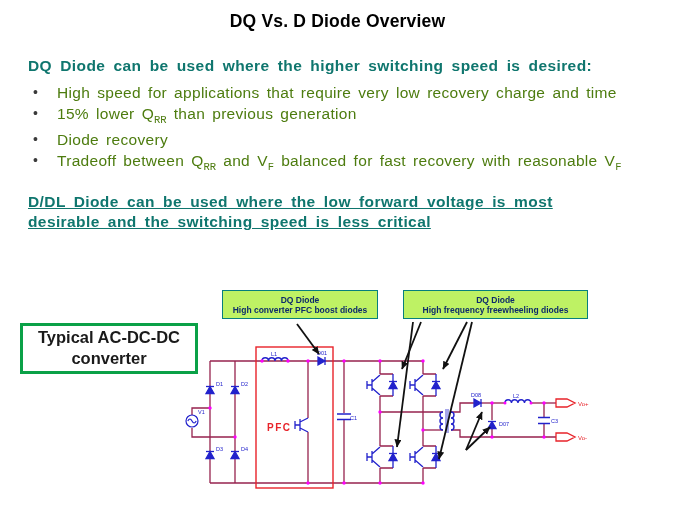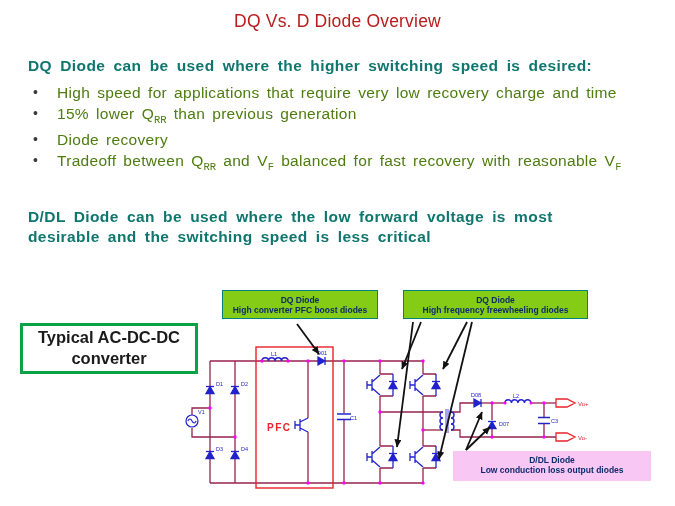--- a/index.html
+++ b/index.html
@@ -1,31 +1,31 @@
 <!DOCTYPE html>
 <html><head>
 <meta charset="utf-8">
 <style>
   html,body{margin:0;padding:0;background:#fff;}
   .page{position:relative;width:675px;height:506px;background:#fff;overflow:hidden;
         font-family:"Liberation Sans",sans-serif;color:#111;}
-  .title{text-align:center;padding-top:11px;font-size:17.5px;font-weight:normal;letter-spacing:.2px;color:#b91c1c;}
+  .title{text-align:center;padding-top:11px;font-size:17.5px;font-weight:bold;letter-spacing:.2px;color:#000000;}
   .content{position:absolute;left:28px;top:56px;width:610px;}
   .h1{font-weight:bold;font-size:15.5px;line-height:20px;letter-spacing:.4px;word-spacing:3.5px;max-width:568px;color:#0f766e;}
   .bullets{margin-top:7px;}
   .bullet{position:relative;padding-left:29px;font-size:15.5px;line-height:20.5px;
           letter-spacing:.3px;word-spacing:2.5px;max-width:575px;color:#4d7c0f;}
   .bullet::before{content:"\2022";position:absolute;left:5px;top:-1px;font-size:14px;color:#3a3a3a;}
   sub{font-size:10.5px;letter-spacing:0;font-family:Liberation Mono, monospace;}
-  .h1.ddl{margin-top:30px;max-width:575px;}
+  .h1.ddl{margin-top:15px;max-width:575px;text-decoration:underline;}
 
   .callout{position:absolute;text-align:center;font-weight:bold;color:#0D2B6B;z-index:3;}
   .callout .l1{font-size:8.5px;padding-top:3.5px;line-height:10px;}
   .callout .l2{font-size:8.5px;line-height:11px;}
-  .teal{background:#84cc16;border:1px solid #067F7D;box-sizing:border-box;}
+  .teal{background:#bef264;border:1px solid #067F7D;box-sizing:border-box;}
   .c1{left:222px;top:290px;width:156px;height:29px;}
   .c2{left:403px;top:290px;width:185px;height:29px;}
   .pink{background:#F9C7F3;left:453px;top:451px;width:198px;height:30px;}
   .greenbox{position:absolute;left:20px;top:323px;width:178px;height:51px;border:3.5px solid #0AA147;
             box-sizing:border-box;text-align:center;font-size:16.5px;line-height:21px;padding-top:1px;
             color:#1a1a1a;background:#fff;z-index:3;font-weight:bold;}
   .circuit-svg{position:absolute;left:0;top:0;z-index:2;}
 </style>
 </head>
 <body>
@@ -214,20 +214,16 @@
   </svg>
 
   <div class="callout teal c1">
     <div class="l1">DQ Diode</div>
     <div class="l2">High converter PFC boost diodes</div>
   </div>
   <div class="callout teal c2">
     <div class="l1">DQ Diode</div>
     <div class="l2">High frequency freewheeling diodes</div>
   </div>
-  <div class="callout pink">
-    <div class="l1">D/DL Diode</div>
-    <div class="l2">Low conduction loss output diodes</div>
-  </div>
 
   <div class="greenbox">Typical AC-DC-DC converter</div>
 
 </div>
 
 </body></html>

